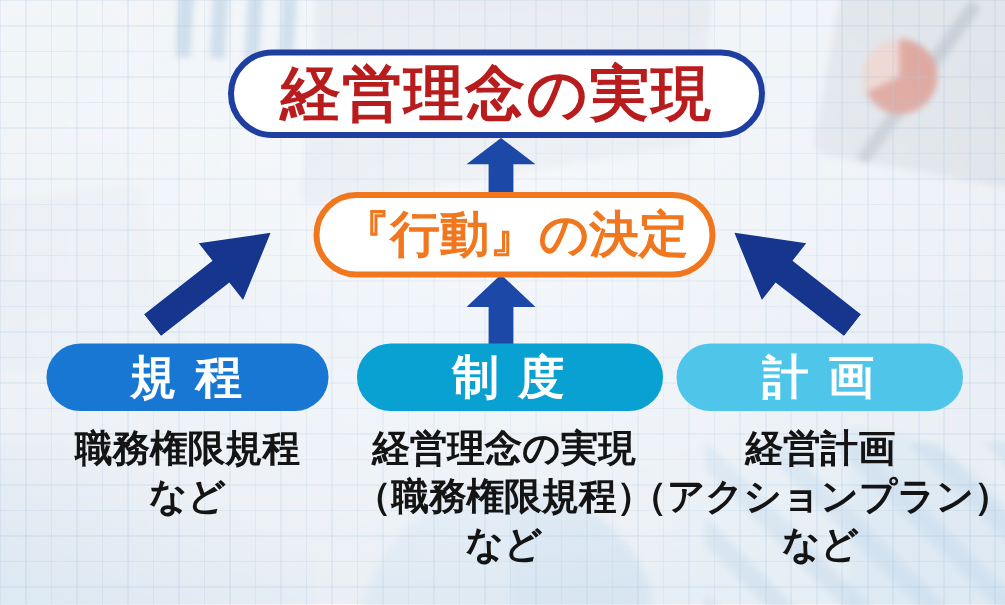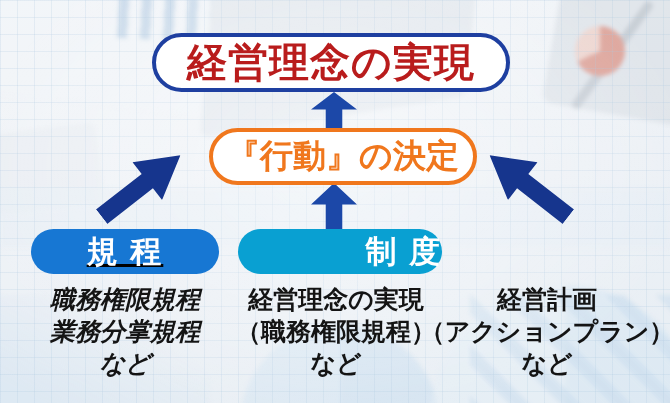--- a/index.html
+++ b/index.html
@@ -45,28 +45,28 @@
   .arrow-up{position:absolute;clip-path:polygon(50% 0,100% 46%,68% 46%,68% 100%,32% 100%,32% 46%,0 46%);}
   .arrow-mid-upper{left:311px;top:92px;width:46px;height:38px;}
   .arrow-mid-lower{left:311px;top:183px;width:46px;height:47px;}
   .arrow-diag{position:absolute;width:48px;height:100px;
     clip-path:polygon(50% 0,100% 42%,69% 42%,69% 100%,31% 100%,31% 42%,0 42%);}
   .arrow-left{left:117px;top:136px;transform:rotate(52deg);}
   .arrow-right{left:505px;top:136px;transform:rotate(-52deg);}
   
   .pill{position:absolute;top:229px;height:45px;border-radius:23px;display:flex;align-items:center;justify-content:center;}
   .pill-label{color:#ffffff;font-size:31px;font-weight:bold;letter-spacing:2px;white-space:nowrap;}
-  .pill-1{left:31px;width:188px;text-decoration:underline;}
-  .pill-2{left:238px;width:204px;justify-content:flex-end;}
+  .pill-1{left:31px;width:188px;}
+  .pill-2{left:238px;width:204px;}
   .pill-3{left:451px;width:191px;}
   
   .desc{position:absolute;top:283px;text-align:center;color:#141414;font-weight:600;
     font-size:25px;line-height:32px;}
   .desc div{white-space:nowrap;}
-  .desc-1{left:5px;width:240px;font-style:italic;}
+  .desc-1{left:5px;width:240px;}
   .desc-2{left:216px;width:240px;}
   .desc-3{left:412px;width:270px;}
 </style>
 </head>
 <body>
 
 <div class="stage">
 
   <div class="bg">
     <div class="bg-doc-topleft"></div>
@@ -97,24 +97,26 @@
   <div class="node decision-box" style="border-color: rgb(240, 119, 29);">
     <span class="decision-label" style="color: rgb(240, 119, 29);">『行動』の決定</span>
   </div>
 
   <div class="pill pill-1" style="background: rgb(23, 119, 211);">
     <span class="pill-label">規 程</span>
   </div>
   <div class="pill pill-2" style="background: rgb(9, 160, 210);">
     <span class="pill-label">制 度</span>
   </div>
+  <div class="pill pill-3" style="background: rgb(79, 198, 233);">
+    <span class="pill-label">計 画</span>
+  </div>
 
   <div class="desc desc-1">
     <div>職務権限規程</div>
-    <div>業務分掌規程</div>
     <div>など</div>
   </div>
   <div class="desc desc-2">
     <div>経営理念の実現</div>
     <div>（職務権限規程）</div>
     <div>など</div>
   </div>
   <div class="desc desc-3">
     <div>経営計画</div>
     <div>（アクションプラン）</div>

